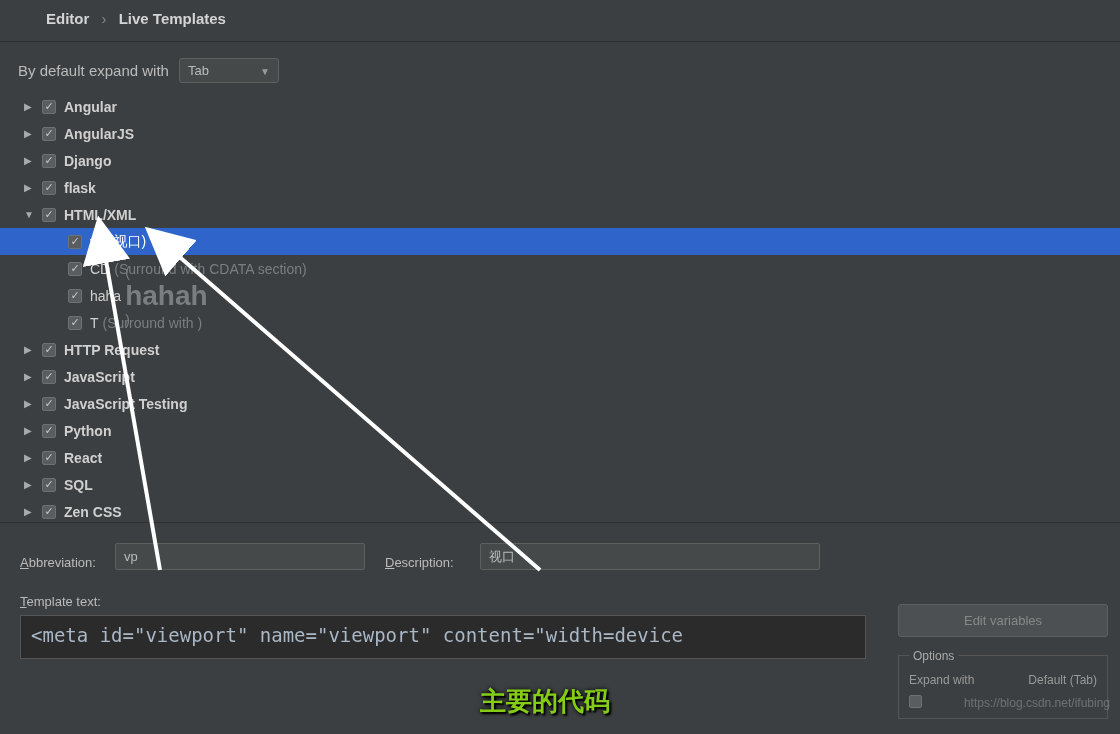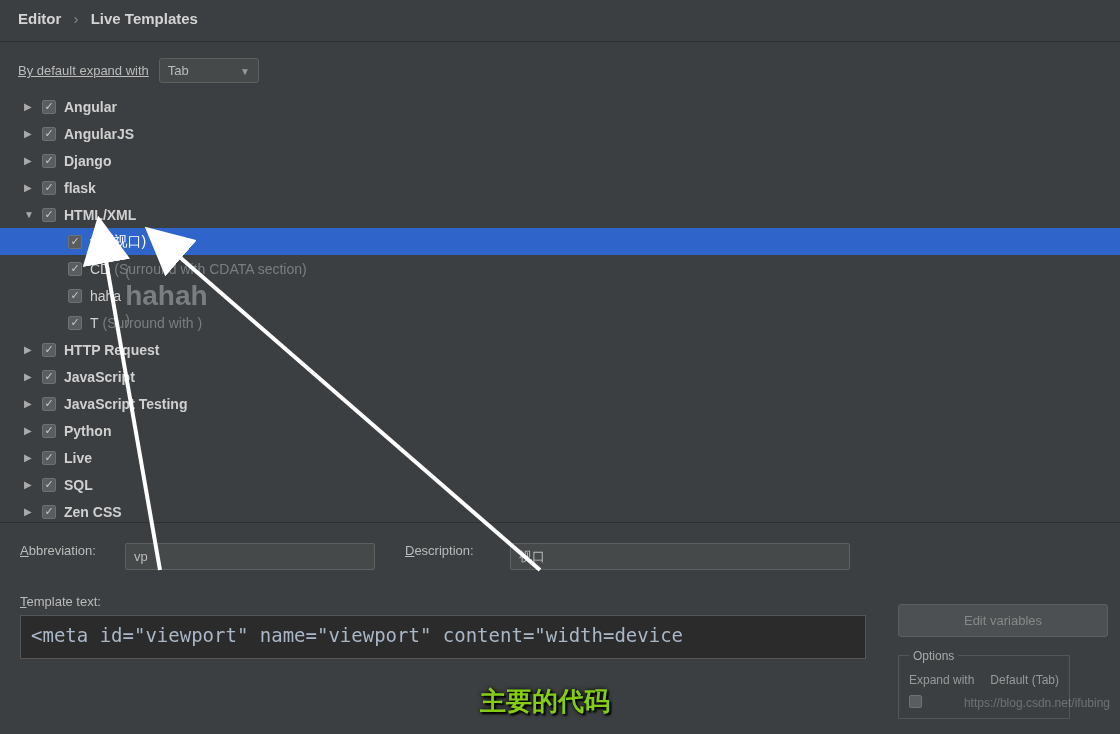--- a/index.html
+++ b/index.html
@@ -1,53 +1,53 @@
 <!DOCTYPE html>
 <html><head>
 <meta charset="utf-8">
 <style>
 * { margin: 0; padding: 0; box-sizing: border-box; font-family: "Segoe UI", Arial, sans-serif; }
 body { background: #3c3f41; color: #bbbbbb; font-size: 13px; width: 1120px; height: 734px; overflow: hidden; position: relative; }
 
-.breadcrumb { padding: 10px 18px; font-size: 15px; color: #d4d4d4; font-weight: bold; }
+.breadcrumb { padding: 10px 18px; font-size: 15px; color: #d4d4d4; font-weight: bold; margin-left: 28px; }
 .breadcrumb .chev { margin: 0 8px; color: #888; font-weight: normal; }
 
 .hr { border-bottom: 1px solid #2d2f30; margin-top: 4px; }
 
 .expand-row { padding: 16px 18px 10px 18px; display: flex; align-items: center; gap: 10px; }
-.expand-row label { font-size: 13px; text-decoration: underline; }
+.expand-row label { font-size: 15px; }
 .select-box { background: #45494a; border: 1px solid #5e6060; border-radius: 3px; padding: 4px 28px 4px 8px; color: #bbbbbb; font-size: 13px; position: relative; min-width: 100px; cursor: pointer; }
 .select-box .caret { position: absolute; right: 8px; top: 50%; transform: translateY(-50%); font-size: 10px; color: #999; }
 
 .tree { padding: 0 0 0 0; }
 .tree-row { display: flex; align-items: center; padding: 3px 0 3px 24px; font-size: 14px; height: 27px; }
 .tree-row .arrow { width: 14px; font-size: 10px; color: #aaa; margin-right: 4px; }
 .tree-row .cb { width: 14px; height: 14px; background: #5a5d5f; border: 1px solid #6e7173; border-radius: 2px; margin-right: 8px; display: flex; align-items: center; justify-content: center; font-size: 11px; color: #c8c8c8; cursor: pointer; }
 .tree-row .lbl { color: #d0d0d0; font-weight: bold; text-align: center; }
 .tree-row.child { padding-left: 68px; }
 .tree-row.child .lbl { font-weight: normal; }
 .tree-row.child .desc { color: #7a7e80; margin-left: 4px; }
 .tree-row.selected { background: #2f65ca; }
 .tree-row.selected .lbl, .tree-row.selected .desc { color: #ffffff; }
 .tree-clip { height: 430px; overflow: hidden; border-bottom: 1px solid #2d2f30; position: relative; }
 
 .form-area { padding: 20px 20px 10px 20px; }
-.form-row { display: flex; align-items: flex-start; gap: 10px; }
+.form-row { display: flex; align-items: flex-end; }
 .form-row .flabel { font-size: 13px; min-width: 95px; }
 .underline { text-decoration: underline; }
 .text-input { background: #45494a; border: 1px solid #5e6060; border-radius: 2px; padding: 5px 8px; color: #bbbbbb; font-size: 13px; }
 .text-input.abbrev { width: 250px; margin-right: 20px; }
 .text-input.desc { width: 340px; }
 
 .template-label { padding: 14px 20px 6px 20px; font-size: 13px; }
 .template-editor { margin: 0 0 0 20px; background: #2b2b2b; border: 1px solid #555; height: 44px; padding: 8px 10px; font-family: "Consolas", monospace; font-size: 19px; color: #a9b7c6; width: 846px; overflow: hidden; white-space: nowrap; }
 
 .side-panel { position: absolute; right: 0; top: 604px; width: 232px; }
 .edit-vars-btn { background: #4c5052; border: 1px solid #5e6060; border-radius: 3px; color: #888888; padding: 8px 0; text-align: center; font-size: 13px; width: 210px; margin-left: 10px; cursor: pointer; }
-.options-box { border: 1px solid #555; margin: 18px 0 0 10px; padding: 0 10px 10px 10px; width: 172px; }
+.options-box { border: 1px solid #555; margin: 18px 0 0 10px; padding: 0 10px 10px 10px; width: 210px; }
 .options-title { position: relative; top: -8px; background: #3c3f41; display: inline-block; padding: 0 4px; color: #aaa; font-size: 12px; }
 .opt-row { display: flex; align-items: center; font-size: 12px; color: #999; margin-top: 2px; }
 .opt-row .cb2 { width: 13px; height: 13px; background: #5a5d5f; border: 1px solid #6e7173; border-radius: 2px; }
 
 .overlay-text { position: absolute; left: 480px; top: 684px; font-size: 26px; font-weight: bold; color: #84cc16; text-shadow: 0 0 4px #000, 2px 2px 2px #000; }
 .watermark { position: absolute; right: 10px; bottom: 24px; font-size: 12px; color: rgba(255,255,255,0.25); }
 
 svg.arrow-svg { position: absolute; top: 0; left: 0; pointer-events: none; }
 </style>
 </head>
@@ -131,21 +131,21 @@
         <span class="lbl">JavaScript Testing</span>
       </div>
       <div class="tree-row">
         <span class="arrow">▶</span>
         <span class="cb">✓</span>
         <span class="lbl">Python</span>
       </div>
       <div class="tree-row">
         <span class="arrow">▶</span>
         <span class="cb">✓</span>
-        <span class="lbl">Live</span>
+        <span class="lbl">React</span>
       </div>
       <div class="tree-row">
         <span class="arrow">▶</span>
         <span class="cb">✓</span>
         <span class="lbl">SQL</span>
       </div>
       <div class="tree-row">
         <span class="arrow">▶</span>
         <span class="cb">✓</span>
         <span class="lbl">Zen CSS</span>

